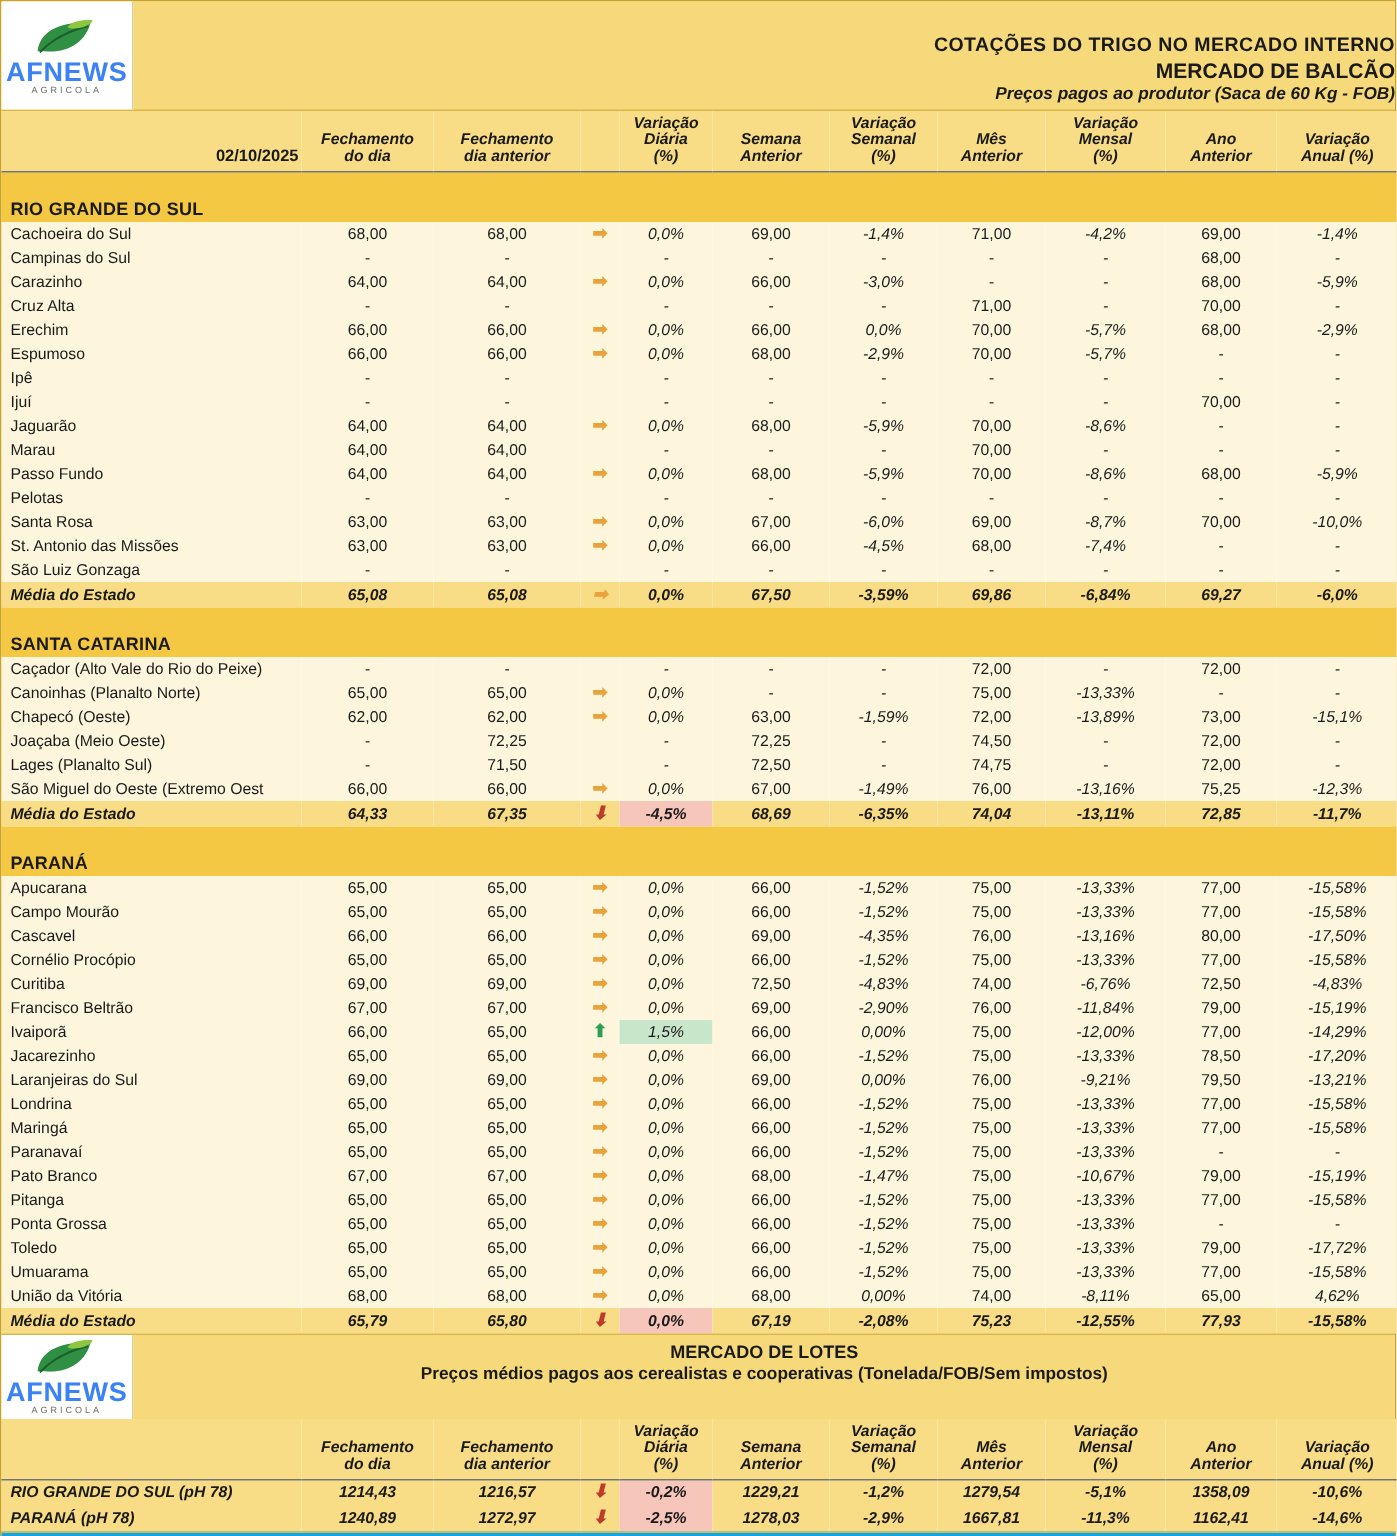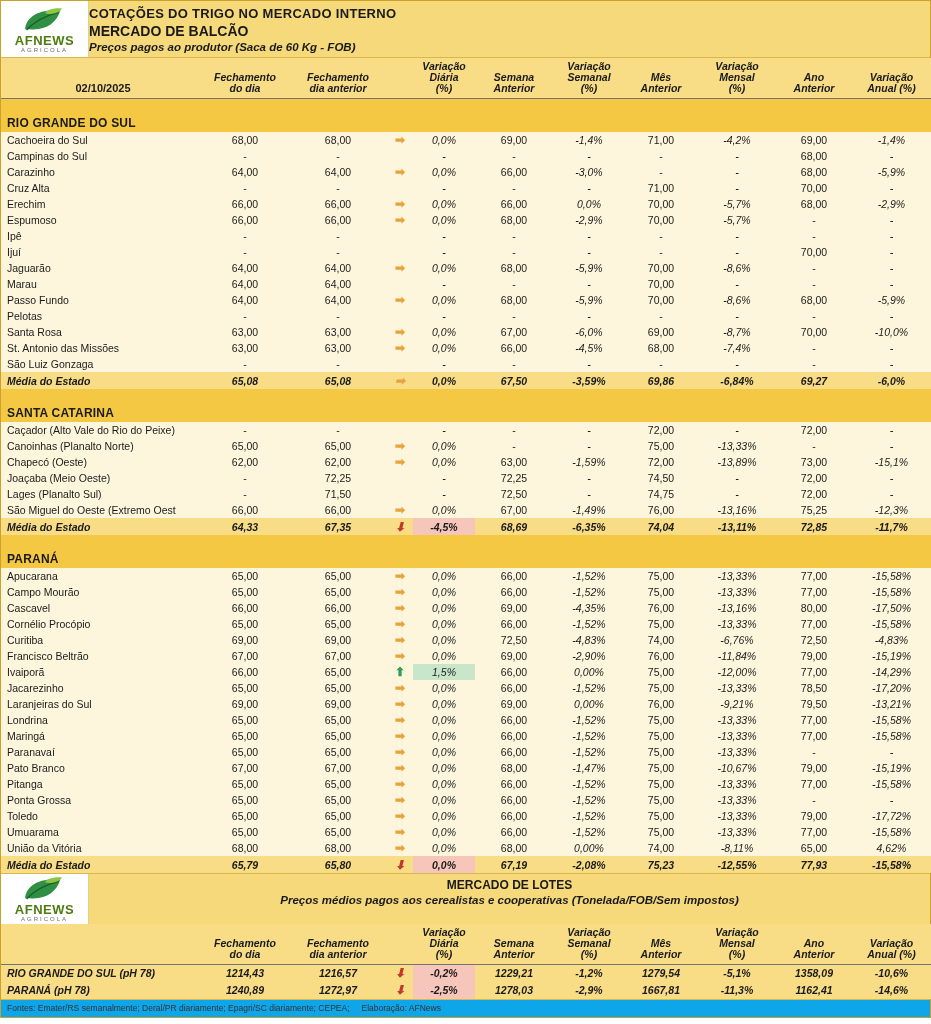--- a/index.html
+++ b/index.html
@@ -25,28 +25,28 @@
     background: #ffffff;
     display: flex;
     flex-direction: column;
     align-items: center;
     justify-content: center;
     padding: 3px 0 2px 0;
     border-right: 1px solid #e2cf8a;
   }
   .logo-leaf { width: 46px; height: 26px; }
   .logo-word {
-    font-size: 13px; font-weight: bold; color: #4d7c0f; letter-spacing: .5px;
+    font-size: 18px; font-weight: bold; color: #3b82f6; letter-spacing: .5px;
     font-family: "Liberation Sans", sans-serif;
   }
   .logo-sub { font-size: 6px; color: #6b6b6b; letter-spacing: 2px; margin-top:-1px;}
   .title-box {
     flex: 1;
-    text-align: left;
-    padding: 5px 0 4px 0;
+    text-align: right;
+    padding: 21px 0 4px 0;
   }
   .title-1 { font-size: 13px; font-weight: bold; letter-spacing: .3px; }
   .title-2 { font-size: 14px; font-weight: bold; margin-top: 2px; }
   .title-3 { font-size: 11.5px; font-style: italic; font-weight: bold; margin-top: 2px; }
 
   
   table { border-collapse: collapse; width: 931px; table-layout: fixed; }
   td, th { padding: 0; }
 
   .colhead td {
@@ -54,21 +54,21 @@
     font-size: 10.5px;
     font-style: italic;
     font-weight: bold;
     text-align: center;
     vertical-align: bottom;
     padding: 3px 2px 4px 2px;
     line-height: 11px;
     border-bottom: 1px solid #737373;
   }
   .colhead td.date-cell {
-    text-align: center;
+    text-align: right;
     font-style: normal;
     font-size: 11px;
     padding-left: 6px;
     vertical-align: bottom;
   }
   .region-row td {
     background: #f5c843;
     font-weight: bold;
     font-size: 12px;
     padding: 17px 0 2px 6px;
@@ -113,21 +113,21 @@
   }
   .lotes-logo {
     width: 88px;
     background: #ffffff;
     display:flex; flex-direction:column; align-items:center; justify-content:center;
     border-right:1px solid #e2cf8a;
     padding: 2px 0;
   }
   .lotes-title { flex:1; text-align:center; padding: 4px 0 3px 0; }
   .lotes-t1 { font-size: 12px; font-weight: bold; }
-  .lotes-t2 { font-size: 11.5px; font-style: italic; font-weight: bold; margin-top:2px;}
+  .lotes-t2 { font-size: 11.5px; font-weight: bold; margin-top:2px;}
 
   .footer {
     background: #0ea5e9;
     font-size: 8.5px;
     color: #333;
     padding: 3px 6px 4px 6px;
     border-top: 1px solid #d8b84a;
     display: flex;
     gap: 12px;
   }

